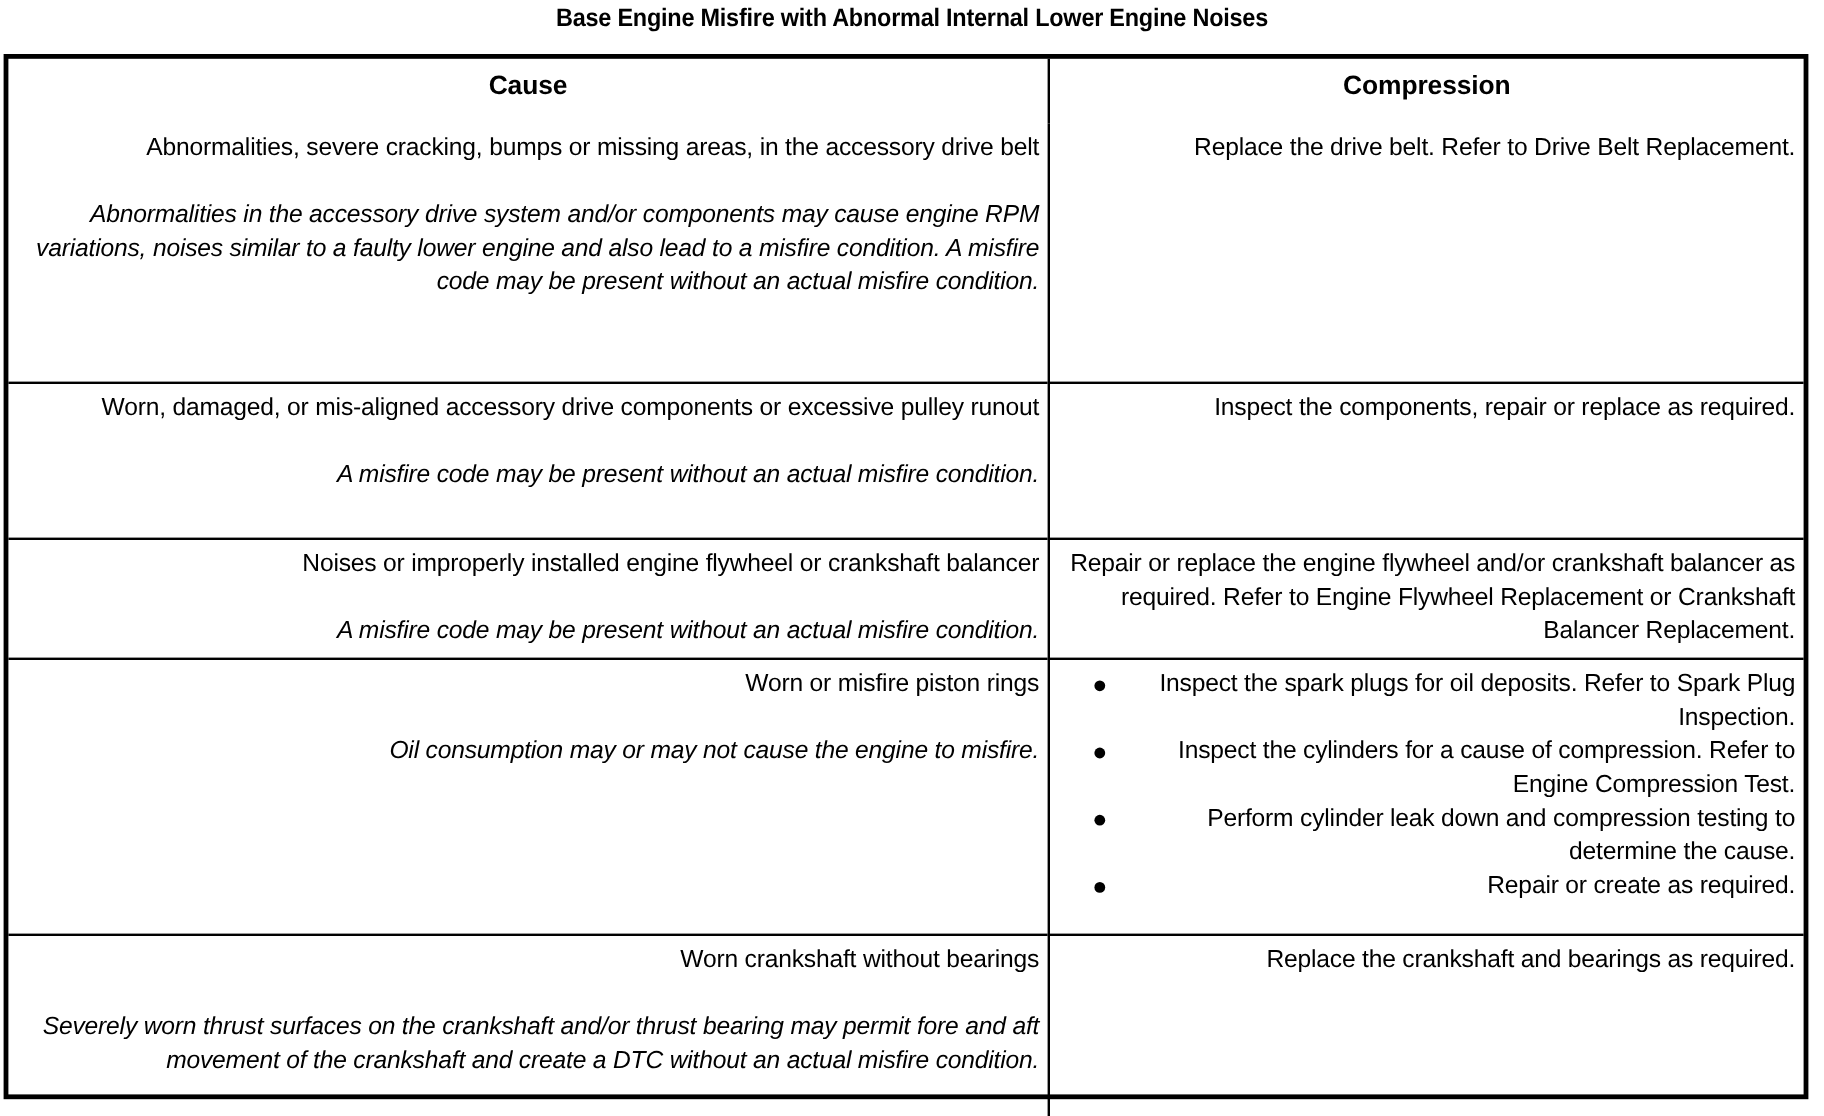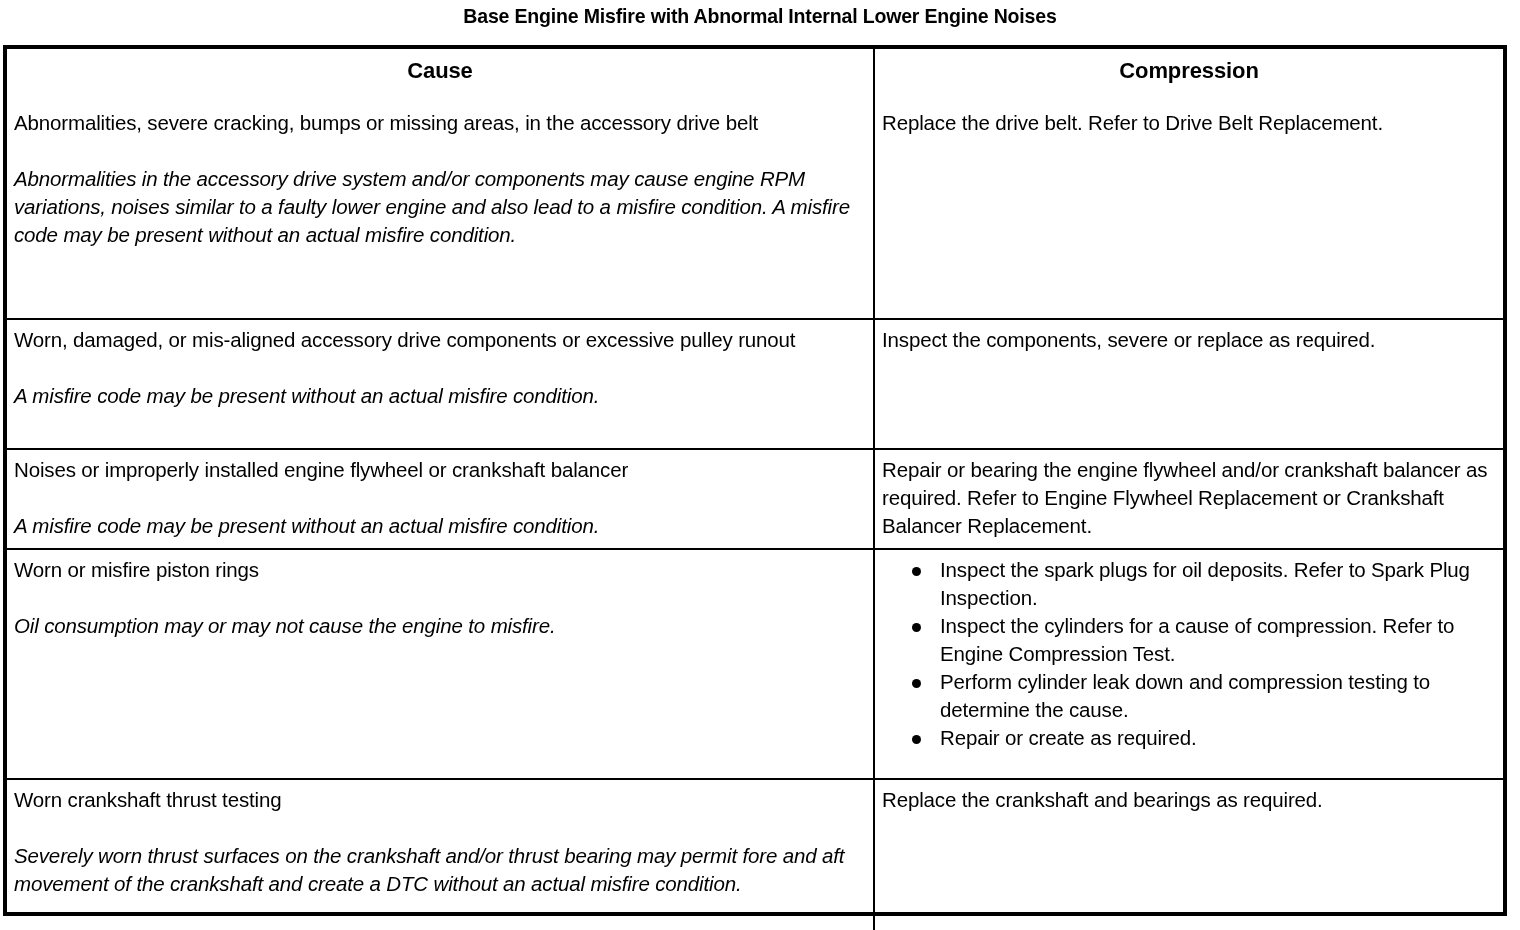--- a/index.html
+++ b/index.html
@@ -78,35 +78,37 @@
     font-weight: bold;
     font-size: 22px;
     line-height: 28px;
     padding-top: 8px;
     padding-bottom: 8px;
     height: 38px;
     letter-spacing: -0.1px;
   }
   .cell-para {
     margin: 0 0 0 0;
+    text-align: right;
   }
   .cell-para + .cell-para {
     margin-top: 28px;
     font-style: italic;
   }
   ul.corr-list {
     margin: 0;
     padding: 0 0 0 26px;
     list-style: none;
   }
   ul.corr-list li {
     position: relative;
     padding-left: 32px;
     margin: 0 0 0 0;
     line-height: 28px;
+    text-align: right;
   }
   ul.corr-list li::before {
     content: "";
     position: absolute;
     left: 4px;
     top: 11px;
     width: 9px;
     height: 9px;
     background: #000000;
     border-radius: 50%;
@@ -145,49 +147,49 @@
             <td>
               <div class="cell-para">Replace the drive belt. Refer to Drive Belt Replacement.</div>
             </td>
           </tr>
           <tr class="row-r2">
             <td>
               <div class="cell-para">Worn, damaged, or mis-aligned accessory drive components or excessive pulley runout</div>
               <div class="cell-para">A misfire code may be present without an actual misfire condition.</div>
             </td>
             <td>
-              <div class="cell-para">Inspect the components, severe or replace as required.</div>
+              <div class="cell-para">Inspect the components, repair or replace as required.</div>
             </td>
           </tr>
           <tr class="row-r3">
             <td>
               <div class="cell-para">Noises or improperly installed engine flywheel or crankshaft balancer</div>
               <div class="cell-para">A misfire code may be present without an actual misfire condition.</div>
             </td>
             <td>
-              <div class="cell-para">Repair or bearing the engine flywheel and/or crankshaft balancer as required. Refer to Engine Flywheel Replacement or Crankshaft Balancer Replacement.</div>
+              <div class="cell-para">Repair or replace the engine flywheel and/or crankshaft balancer as required. Refer to Engine Flywheel Replacement or Crankshaft Balancer Replacement.</div>
             </td>
           </tr>
           <tr class="row-r4">
             <td>
               <div class="cell-para">Worn or misfire piston rings</div>
               <div class="cell-para">Oil consumption may or may not cause the engine to misfire.</div>
             </td>
             <td>
               <ul class="corr-list">
                 <li>Inspect the spark plugs for oil deposits. Refer to Spark Plug Inspection.</li>
                 <li>Inspect the cylinders for a cause of compression. Refer to Engine Compression Test.</li>
                 <li>Perform cylinder leak down and compression testing to determine the cause.</li>
                 <li>Repair or create as required.</li>
               </ul>
             </td>
           </tr>
           <tr class="row-r5">
             <td>
-              <div class="cell-para">Worn crankshaft thrust testing</div>
+              <div class="cell-para">Worn crankshaft without bearings</div>
               <div class="cell-para">Severely worn thrust surfaces on the crankshaft and/or thrust bearing may permit fore and aft movement of the crankshaft and create a DTC without an actual misfire condition.</div>
             </td>
             <td>
               <div class="cell-para">Replace the crankshaft and bearings as required.</div>
             </td>
           </tr>
         </tbody>
     </table>
   </div>
 

